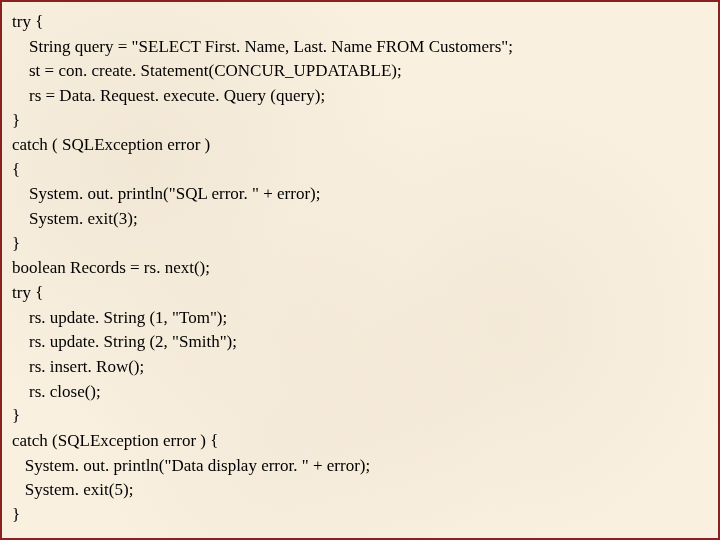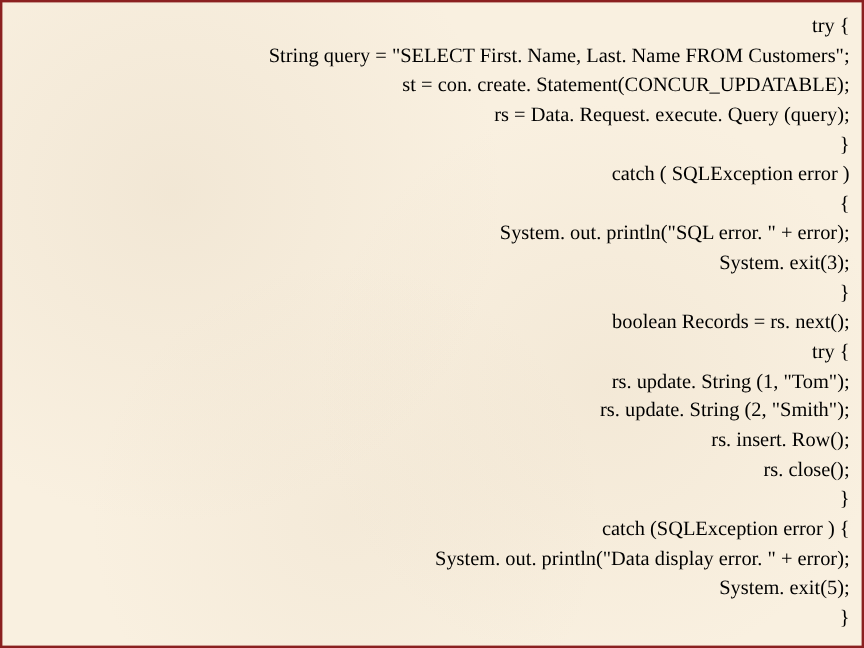--- a/index.html
+++ b/index.html
@@ -19,19 +19,18 @@
       color: #000;
       overflow: hidden;
     }
     .code-container {
       padding: 8px 10px;
       line-height: 1.45;
       white-space: pre;
     }
     .code-line {
       display: block;
-      text-align: right;
     }
   </style>
 </head>
 <body>
 
 <div class="code-container"><span class="code-line">try {</span><span class="code-line">    String query = "SELECT First. Name, Last. Name FROM Customers";</span><span class="code-line">    st = con. create. Statement(CONCUR_UPDATABLE);</span><span class="code-line">    rs = Data. Request. execute. Query (query);</span><span class="code-line">}</span><span class="code-line">catch ( SQLException error )</span><span class="code-line">{</span><span class="code-line">    System. out. println("SQL error. " + error);</span><span class="code-line">    System. exit(3);</span><span class="code-line">}</span><span class="code-line">boolean Records = rs. next();</span><span class="code-line">try {</span><span class="code-line">    rs. update. String (1, "Tom");</span><span class="code-line">    rs. update. String (2, "Smith");</span><span class="code-line">    rs. insert. Row();</span><span class="code-line">    rs. close();</span><span class="code-line">}</span><span class="code-line">catch (SQLException error ) {</span><span class="code-line">   System. out. println("Data display error. " + error);</span><span class="code-line">   System. exit(5);</span><span class="code-line">}</span></div>
 
 </body></html>

